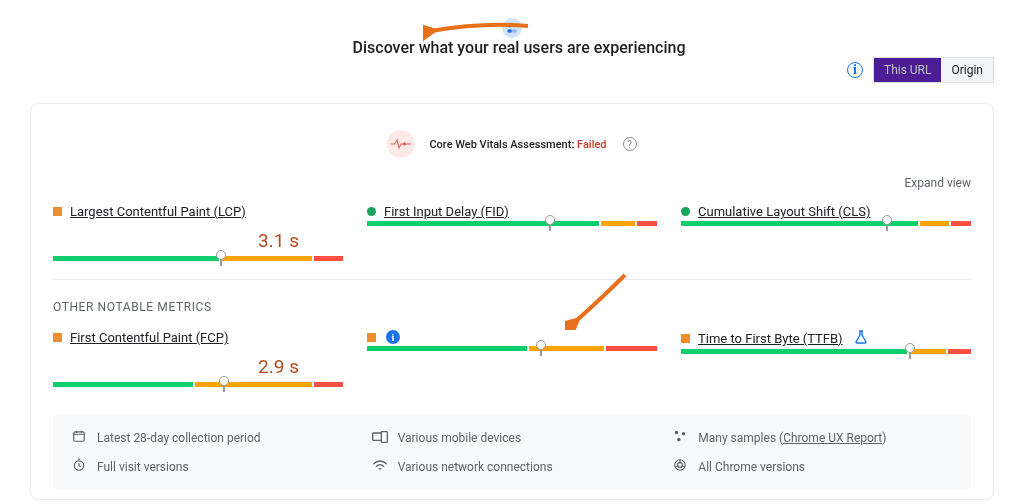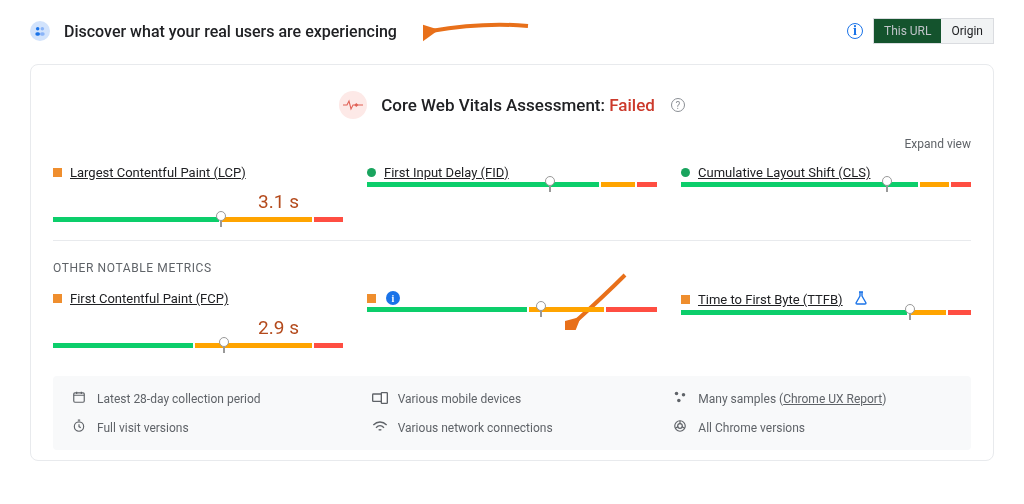--- a/index.html
+++ b/index.html
@@ -1,32 +1,32 @@
 <!DOCTYPE html>
 <html><head>
   <meta charset="utf-8">
   <style>
     * { box-sizing: border-box; margin: 0; padding: 0; }
     body { font-family: "Google Sans", Roboto, Arial, sans-serif; background: #fff; color: #202124; font-size: 13px; width: 1024px; }
-    .header { display: flex; align-items: center; padding: 18px 30px 10px 30px; }
+    .header { display: flex; align-items: center; padding: 18px 30px 10px 30px; flex-direction: column; }
     .header-icon { width: 20px; height: 20px; border-radius: 50%; background: #d2e3fc; display:flex; align-items:center; justify-content:center; font-size:12px; }
     .header-icon svg { width: 14px; height:14px; }
     .header-title { font-size: 16px; font-weight: 500; margin-left: 14px; color:#202124; }
     .arrow1 { position: absolute; left: 423px; top: 18px; pointer-events:none; }
     .arrow2 { position: absolute; left: 565px; top: 270px; pointer-events:none; }
     .header-right { margin-left: auto; display: flex; align-items: center; gap: 10px; }
     .info-icon { color:#1a73e8; font-size:14px; width:16px; height:16px; border:1.5px solid #1a73e8; border-radius:50%; display:flex; align-items:center; justify-content:center; font-weight:bold; font-family: serif; }
     .toggle-group { display:flex; border:1px solid #dadce0; }
-    .toggle-btn { padding:5px 10px; font-size:12px; cursor:pointer; color:#5f6368; background:#14532d; }
+    .toggle-btn { padding:5px 10px; font-size:12px; cursor:pointer; color:#5f6368; background:#4c1d95; }
     .toggle-btn.disabled { color:#c0c4c9; }
     .toggle-btn.active { background:#f1f3f4; color:#202124; }
     .panel { margin: 10px 30px 20px 30px; border:1px solid #e8eaed; border-radius:8px; padding: 0 0 10px 0; }
     .assessment-row { display:flex; align-items:center; justify-content:center; padding:26px 0 18px 0; gap:14px; }
     .pulse-icon { width:28px; height:28px; border-radius:50%; background:#fde9e7; display:flex; align-items:center; justify-content:center; }
-    .assessment-text { font-size:17px; font-weight:500; }
+    .assessment-text { font-size:11px; font-weight:500; }
     .failed { color:#cc3a2c; }
     .help-icon { width:14px; height:14px; border:1.2px solid #8b8f95; color:#8b8f95; border-radius:50%; display:flex; align-items:center;justify-content:center; font-size:10px; margin-left:2px;}
     .expand-row { text-align:right; padding: 0 22px 4px 0; font-size:12px; color:#5f6368; cursor:pointer; }
     .metrics-row { display:flex; padding: 10px 22px 18px 22px; gap: 24px; }
     .metric { flex:1; }
     .metric-title-row { display:flex; align-items:center; gap:8px; }
     .status-dot { width:9px; height:9px; }
     .dot-orange { background:#ef8e2e; }
     .dot-green { background:#19a45e; border-radius:50%; }
     .metric-label { text-decoration: underline; font-size:13px; color:#202124; cursor:pointer; }

